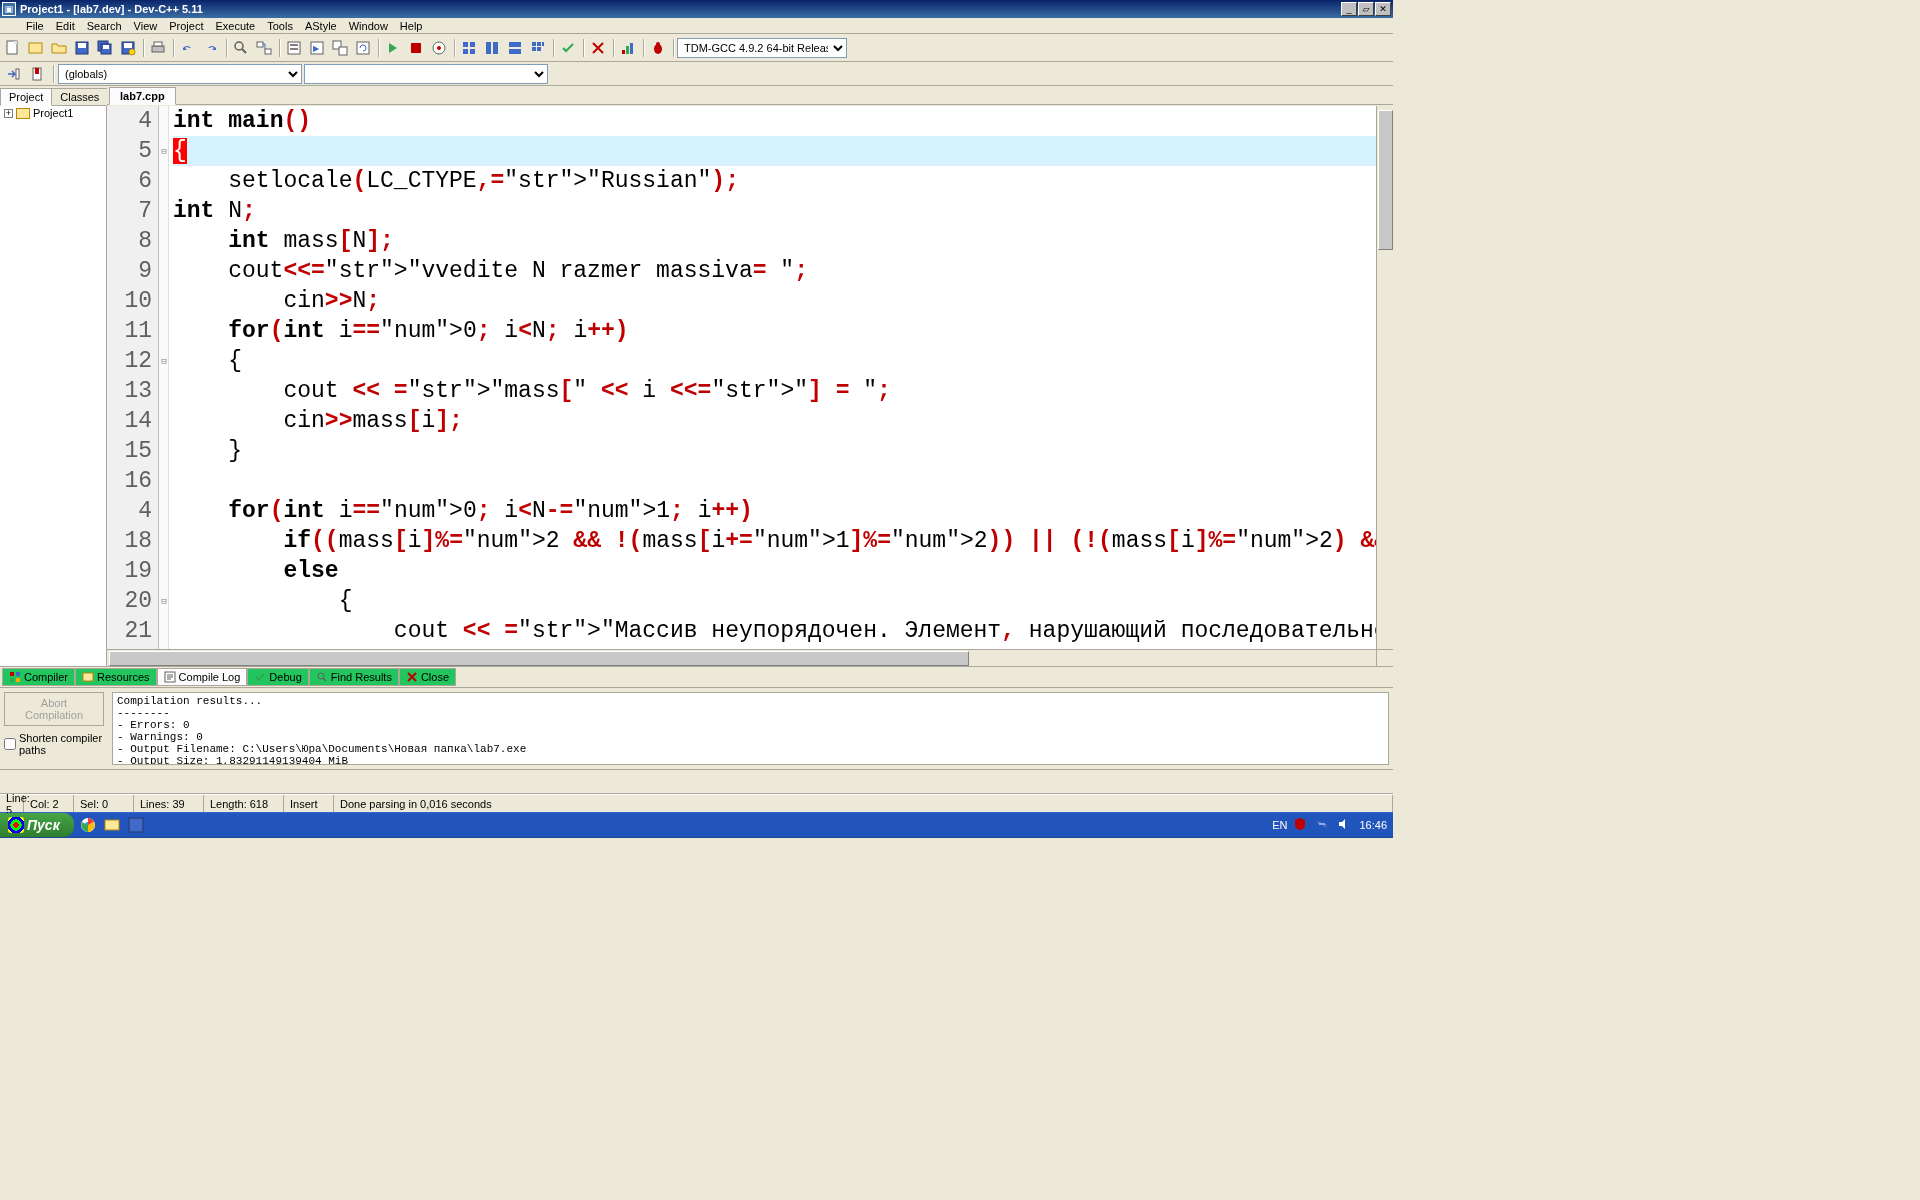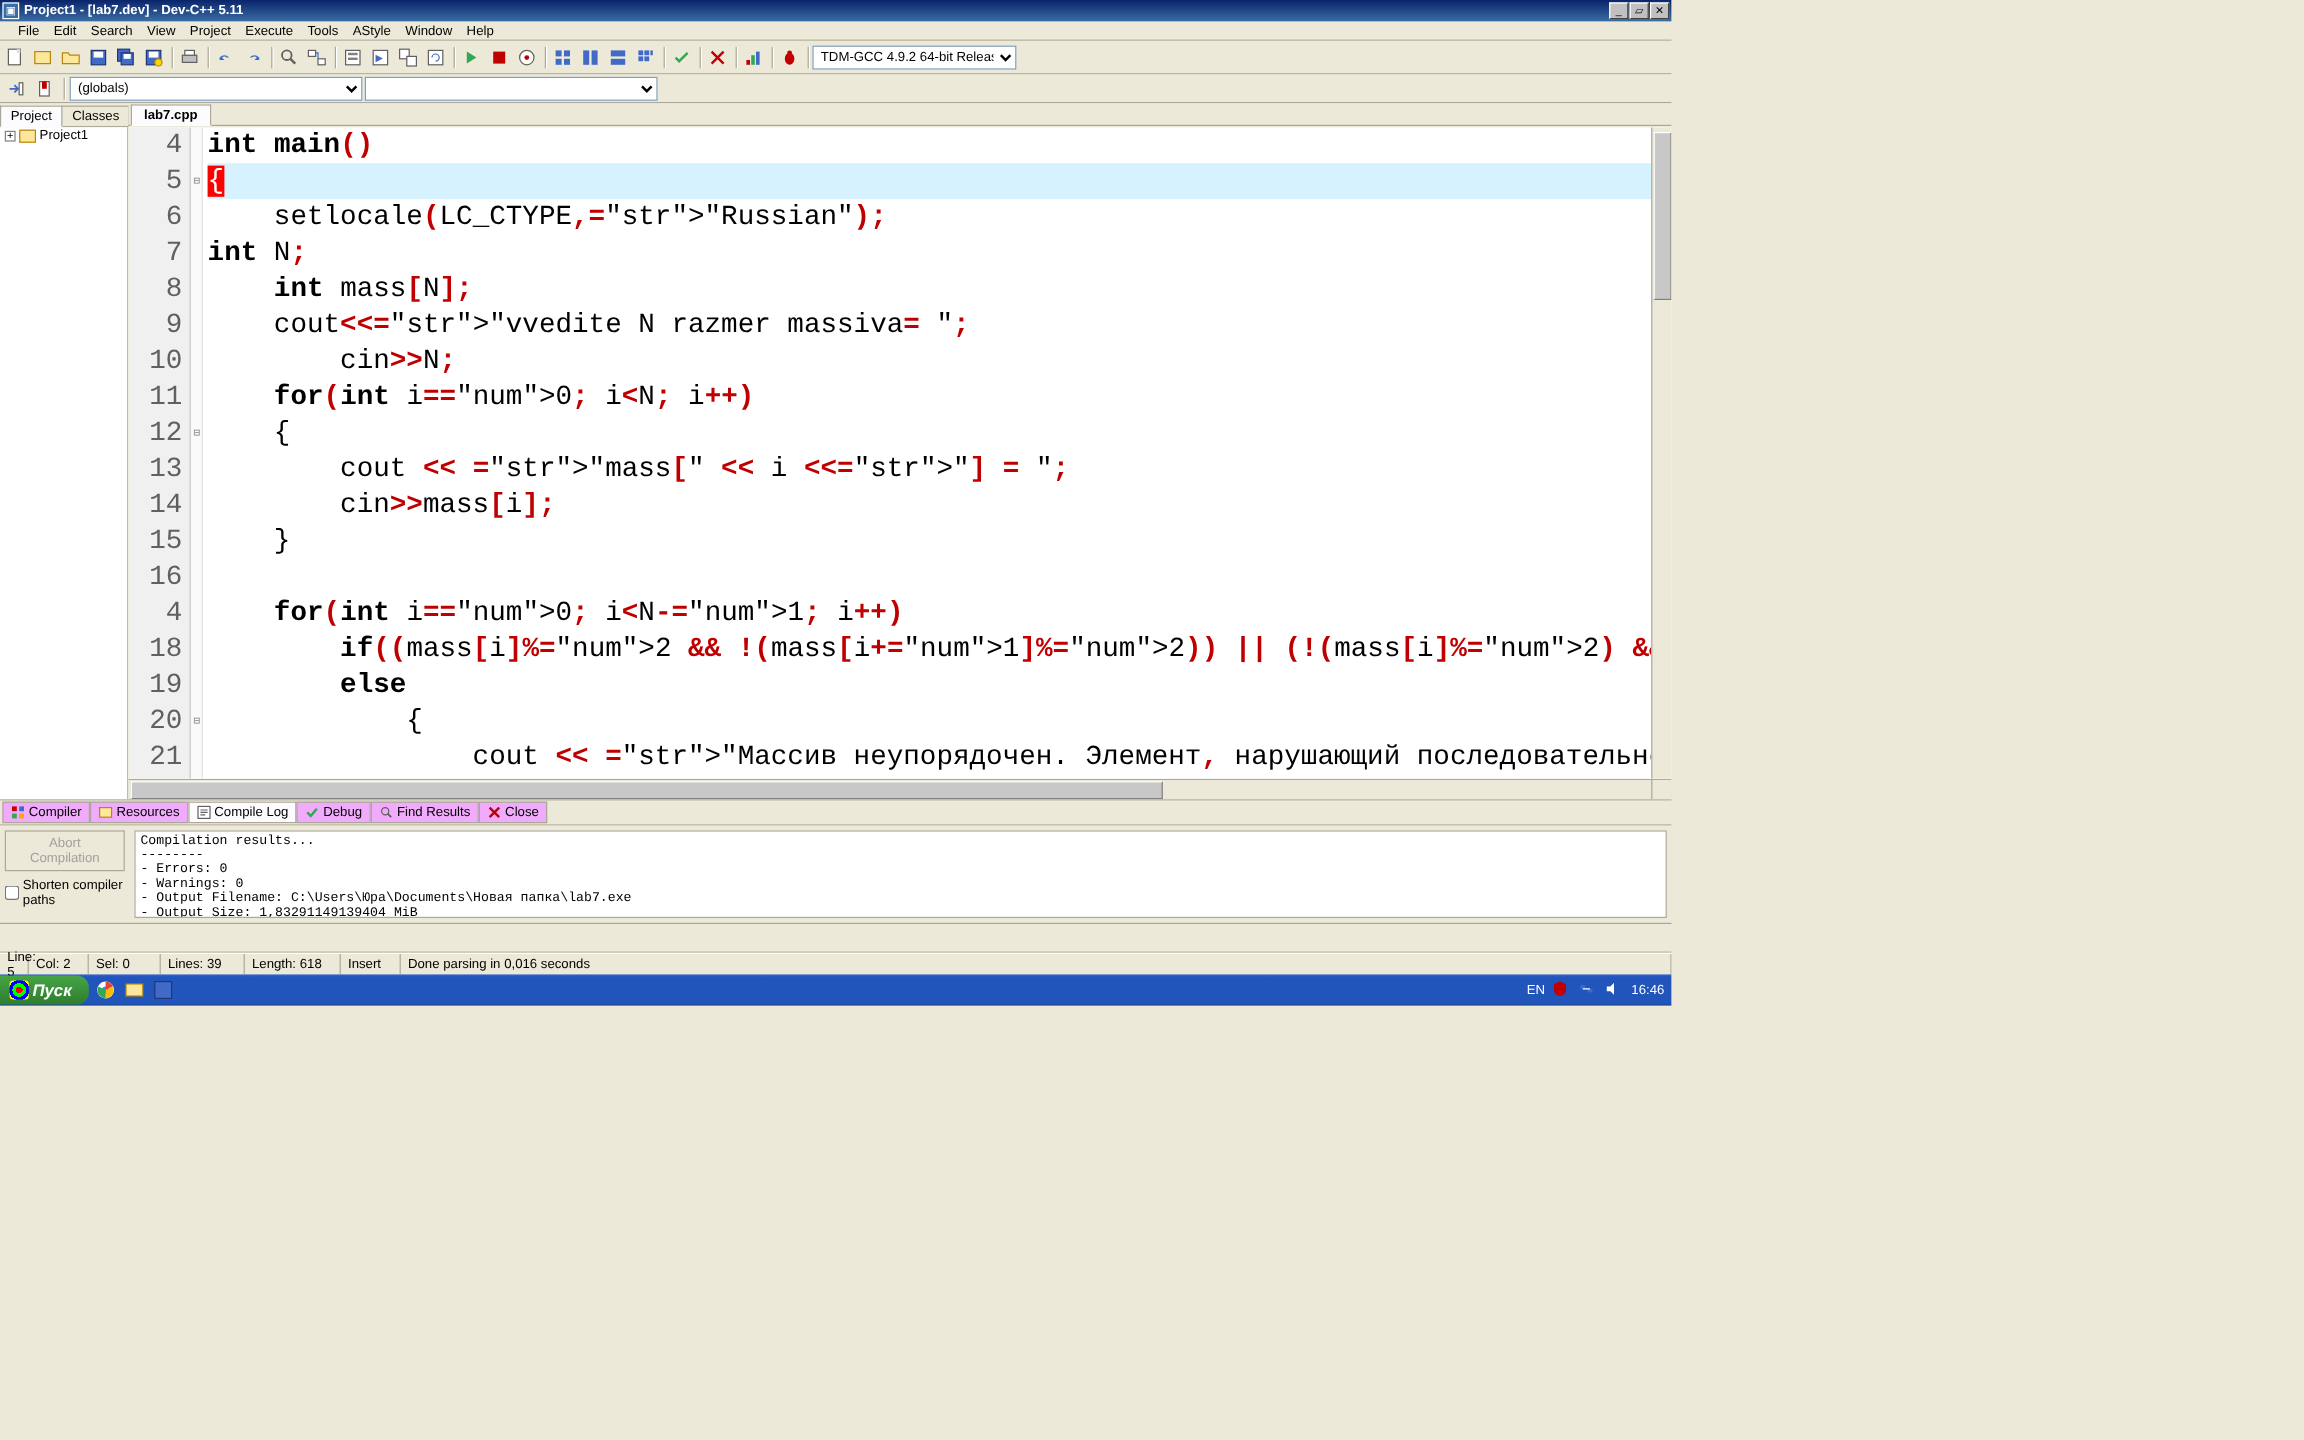--- a/index.html
+++ b/index.html
@@ -2,21 +2,21 @@
 <html><head>
 <meta charset="utf-8">
 <style>
 * { margin: 0; padding: 0; box-sizing: border-box; }
 html, body { width: 1393px; height: 870px; font-family: "Segoe UI", "Tahoma", sans-serif; font-size: 11px; overflow: hidden; background: #ece9d8; }
 .titlebar { height: 18px; background: linear-gradient(to bottom, #0a246a, #3a6ea5); color: #fff; display: flex; align-items: center; padding: 0 2px; }
 .titlebar-icon { width: 14px; height: 14px; background: #3a6ea5; border: 1px solid #fff; margin-right: 4px; display: inline-flex; align-items: center; justify-content: center; font-size: 9px; }
 .titlebar-title { flex: 1; font-size: 11px; font-weight: bold; }
 .titlebar-buttons { display: flex; gap: 1px; }
 .titlebar-btn { width: 16px; height: 14px; background: #c0c0c0; border: 1px solid #fff; border-right-color: #404040; border-bottom-color: #404040; font-size: 9px; display: flex; align-items: center; justify-content: center; color: #000; cursor: pointer; }
-.menubar { height: 16px; background: #ece9d8; display: flex; align-items: center; padding: 0 9px; border-bottom: 1px solid #aca899; }
+.menubar { height: 16px; background: #ece9d8; display: flex; align-items: center; padding: 0 20px; border-bottom: 1px solid #aca899; }
 .menu-item { padding: 0 6px; cursor: pointer; font-size: 11px; }
 .toolbar { height: 28px; background: #ece9d8; display: flex; align-items: center; padding: 2px; border-bottom: 1px solid #aca899; gap: 1px; }
 .tb-btn { width: 22px; height: 22px; display: inline-flex; align-items: center; justify-content: center; cursor: pointer; border: 1px solid transparent; }
 .tb-sep { width: 6px; height: 22px; display: inline-flex; align-items: center; justify-content: center; }
 .tb-sep::before { content: ""; display: block; width: 1px; height: 18px; background: #aca899; box-shadow: 1px 0 0 #fff; }
 .tb-select { height: 20px; background: #fff; border: 1px solid #7f9db9; font-size: 11px; padding: 0 2px; cursor: pointer; }
 .secondbar { height: 24px; background: #ece9d8; display: flex; align-items: center; padding: 2px; border-bottom: 1px solid #aca899; gap: 2px; }
 .side-tabs-row { height: 20px; background: #ece9d8; display: flex; align-items: flex-end; border-bottom: 1px solid #aca899; }
 .side-tab { padding: 2px 8px; font-size: 11px; border: 1px solid #aca899; border-bottom: none; background: #ece9d8; margin-right: -1px; cursor: pointer; }
 .side-tab.active { background: #fcfcfe; border-bottom: 1px solid #fcfcfe; position: relative; z-index: 1; margin-bottom: -1px; }
@@ -35,21 +35,21 @@
 .fold-mark { width: 10px; height: 30px; display: flex; align-items: center; justify-content: center; font-size: 9px; color: #808080; cursor: pointer; }
 .code-text { flex: 1; white-space: pre; line-height: 30px; padding-left: 4px; overflow: hidden; }
 .code-line { height: 30px; }
 .code-line.hilite { background: #d6f2ff; }
 .vscroll { width: 17px; background: #ece9d8; border-left: 1px solid #aca899; position: relative; }
 .vscroll-thumb { position: absolute; left: 1px; top: 4px; width: 15px; height: 140px; background: #c8c8c8; border: 1px solid #fff; border-right-color: #808080; border-bottom-color: #808080; cursor: pointer; }
 .bottom-hscroll { height: 17px; background: #ece9d8; border-top: 1px solid #aca899; display: flex; }
 .hscroll-track { flex: 1; position: relative; }
 .hscroll-thumb { position: absolute; left: 2px; top: 1px; height: 15px; width: 860px; background: #c8c8c8; border: 1px solid #fff; border-right-color: #808080; border-bottom-color: #808080; cursor: pointer; }
 .lower-tabs { height: 22px; background: #ece9d8; display: flex; align-items: center; border-top: 1px solid #aca899; border-bottom: 1px solid #aca899; padding: 0 2px; gap: 0; }
-.lower-tab { padding: 2px 6px; font-size: 11px; border: 1px solid #aca899; background: #f0abfc; display: flex; align-items: center; gap: 3px; cursor: pointer; }
+.lower-tab { padding: 2px 6px; font-size: 11px; border: 1px solid #aca899; background: #22c55e; display: flex; align-items: center; gap: 3px; cursor: pointer; }
 .lower-tab.active { background: #fcfcfe; }
 .lt-icon { width: 12px; height: 12px; display: inline-block; }
 .compiler-panel { height: 82px; display: flex; background: #ece9d8; border-bottom: 1px solid #aca899; }
 .cp-left { width: 108px; padding: 4px; display: flex; flex-direction: column; gap: 6px; }
 .abort-btn { padding: 4px 6px; font-size: 11px; border: 1px solid #aca899; background: #ece9d8; color: #a0a0a0; cursor: default; text-align: center; }
 .cp-chk { font-size: 11px; display: flex; align-items: center; gap: 3px; color: #000; }
 .cp-chk input { width: 12px; height: 12px; }
 .cp-output { flex: 1; background: #fff; border: 1px solid #aca899; margin: 4px; padding: 2px 4px; font-family: "Courier New", monospace; font-size: 11px; white-space: pre; overflow: hidden; color: #000; }
 .blankband { height: 24px; background: #ece9d8; border-bottom: 1px solid #aca899; }
 .statusbar { height: 18px; background: #ece9d8; display: flex; align-items: center; font-size: 11px; border-top: 1px solid #fff; }

